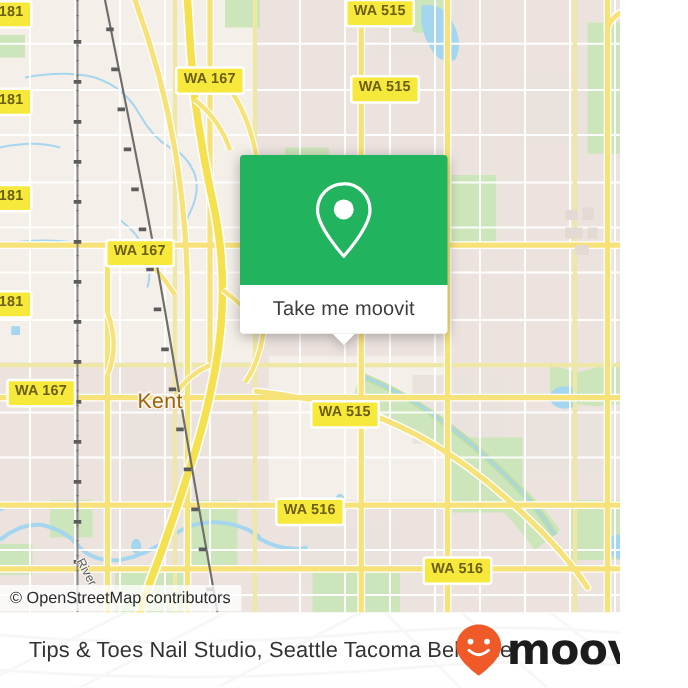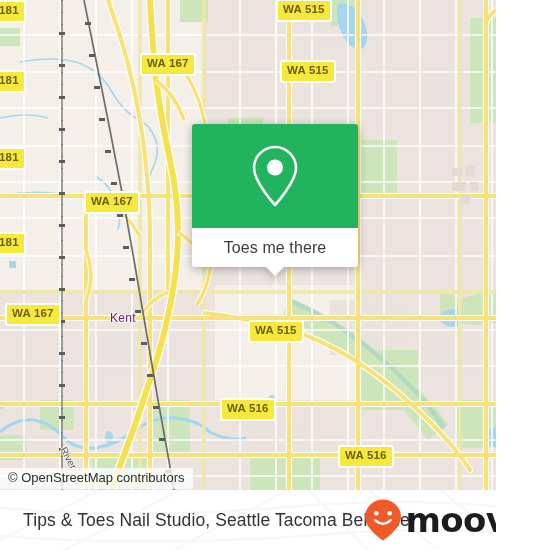--- a/index.html
+++ b/index.html
@@ -45,22 +45,22 @@
     padding: 3px 5px 4px 5px;
     letter-spacing: 0.2px;
     white-space: nowrap;
     box-sizing: border-box;
     font-family: "Liberation Sans", sans-serif;
   }
 
   
   .city-label {
     position: absolute;
-    color: #701a75;
-    font-size: 12px;
+    color: #a16207;
+    font-size: 17px;
     letter-spacing: 0.3px;
     text-shadow: -1.2px 0 #f7f5f0, 1.2px 0 #f7f5f0, 0 -1.2px #f7f5f0, 0 1.2px #f7f5f0,
                  -1px -1px #f7f5f0, 1px 1px #f7f5f0, -1px 1px #f7f5f0, 1px -1px #f7f5f0;
     white-space: nowrap;
   }
   .river-label {
     position: absolute;
     color: #5a5a5a;
     font-size: 10px;
     white-space: nowrap;
@@ -432,21 +432,21 @@
         <div class="river-label" style="left: 68px; top: 445px;">River</div>
       </div>
 
     <div class="popup">
       <div class="popup-head">
         <svg width="56" height="66" viewBox="0 0 56 66">
           <path d="M28 4 C16.4 4 7 13.4 7 25 C7 39 28 62 28 62 C28 62 49 39 49 25 C49 13.4 39.6 4 28 4 Z" fill="none" stroke="#ffffff" stroke-width="2.6" stroke-linejoin="round"></path>
           <circle cx="28" cy="24.5" r="8" fill="#ffffff"></circle>
         </svg>
       </div>
-      <div class="popup-foot">Toes me there</div>
+      <div class="popup-foot">Take me moovit</div>
       <div class="popup-tail"></div>
     </div>
 
     <div class="attribution">© OpenStreetMap contributors</div>
   </div>
 
   <div class="footer">
     <svg class="footer-watermark" width="550" height="60" viewBox="0 0 550 60">
       <g stroke="#f0f0f0" stroke-width="2.4" fill="none">
         <path d="M-20,60 L120,-10"></path>

